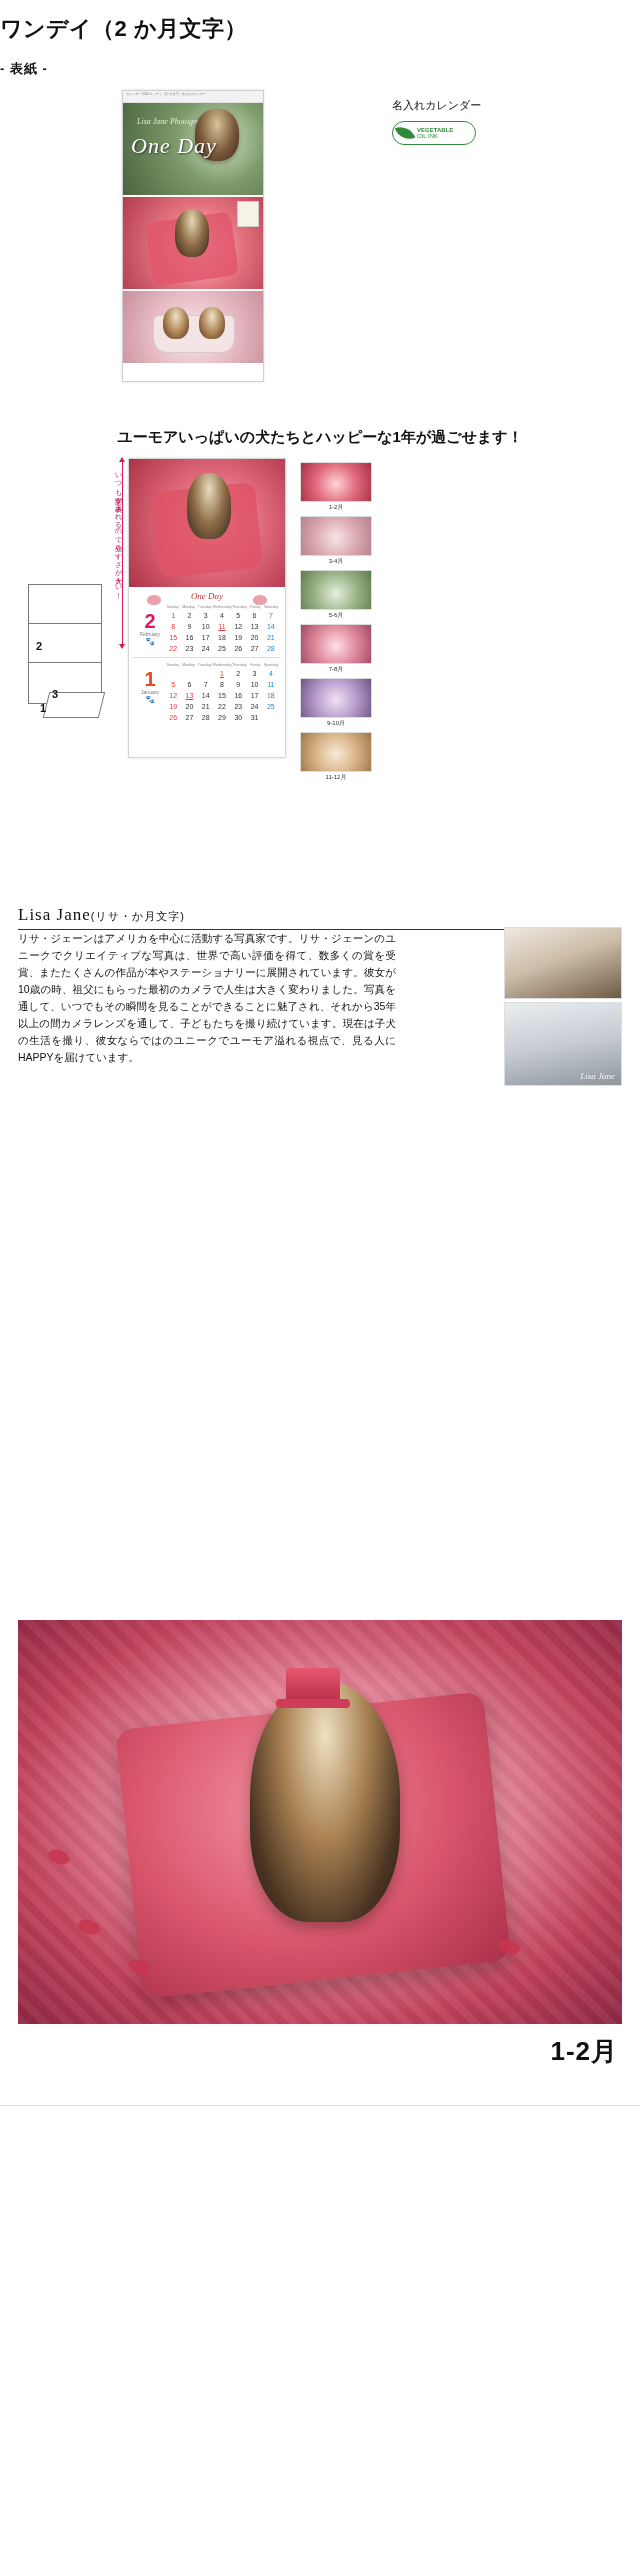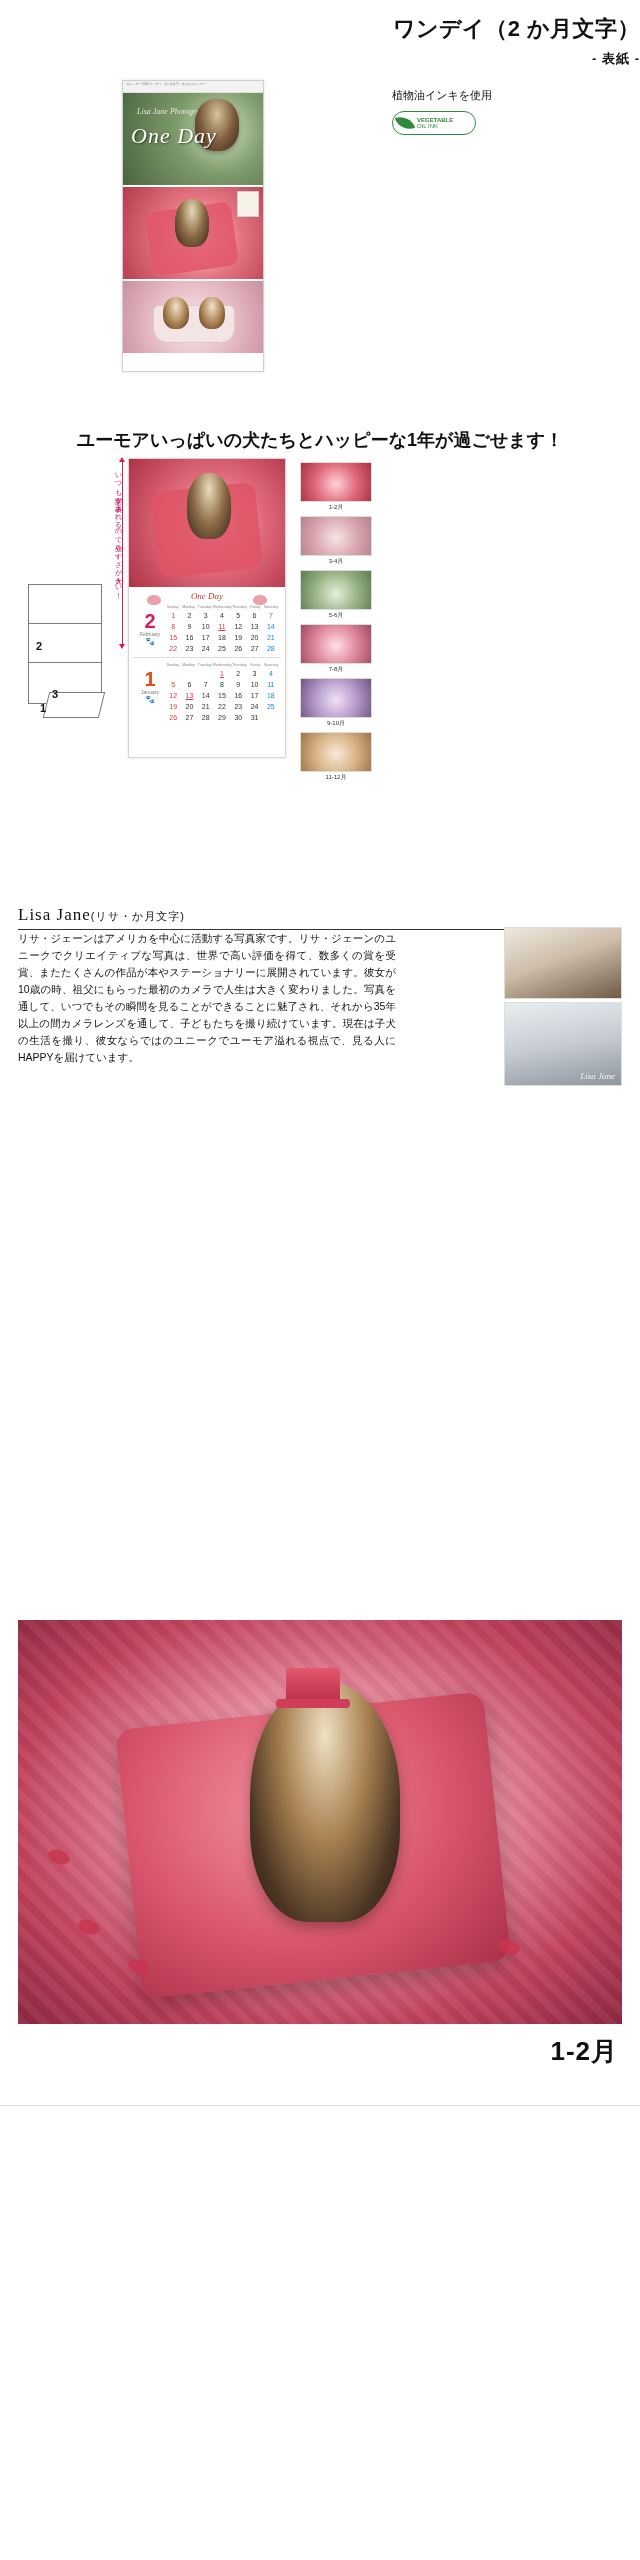--- a/index.html
+++ b/index.html
@@ -8,30 +8,30 @@
     width: 640px;
     height: 2560px;
     background: #ffffff;
     font-family: "Liberation Sans", sans-serif;
     color: #111;
     position: relative;
     overflow: hidden;
   }
 
   
-  .title-block { text-align:right; padding-top: 14px; }
+  .title-block { text-align:left; padding-top: 14px; }
   .main-title {
     font-size: 22px;
     font-weight: bold;
     letter-spacing: 0.5px;
   }
   .sub-title {
     font-size: 13px;
     font-weight: bold;
-    margin-top: 6px;
+    margin-top: 16px;
     letter-spacing: 1px;
   }
 
   
   .cover-wrap {
     position: relative;
     width: 640px;
     height: 300px;
     margin-top: 12px;
   }
@@ -152,21 +152,21 @@
     flex: none;
   }
   .veg-badge .veg-lines { margin-left:4px; line-height:1.05; }
   .veg-badge .l1 { font-size: 6px; color:#2f8a3e; font-weight:bold; }
   .veg-badge .l2 { font-size: 6px; color:#2f8a3e; }
 
   
   .feature-head {
     position:absolute; top: 428px; left:0; width: 640px;
     text-align:center;
-    font-size: 18px; font-weight:bold;
+    font-size: 15px; font-weight:bold;
   }
   .feature-area { position:absolute; top: 452px; left:0; width:640px; height: 330px; }
 
   
   .wall-mock {
     position:absolute; left: 28px; top: 132px; width: 74px; height: 120px;
     border: 1px solid #7a7a7a; background:#fff;
   }
   .wall-mock .cell { border-bottom:1px solid #7a7a7a; height: 33%; }
   .wall-mock .cell:last-child { border-bottom:none; }
@@ -352,21 +352,21 @@
       <div class="cover-stamp"></div>
     </div>
     <div class="cover-photo3">
       <div class="tub"></div>
       <div class="pup a"></div>
       <div class="pup b"></div>
     </div>
   </div>
 
   <div class="veg-block">
-    <div class="veg-text">植物油インキを使用</div>
+    <div class="veg-text">名入れカレンダー</div>
     <div class="veg-badge">
       <div class="leaf"></div>
       <div class="veg-lines">
         <div class="l1">VEGETABLE</div>
         <div class="l2">OIL INK</div>
       </div>
     </div>
   </div>
 </div>
 

